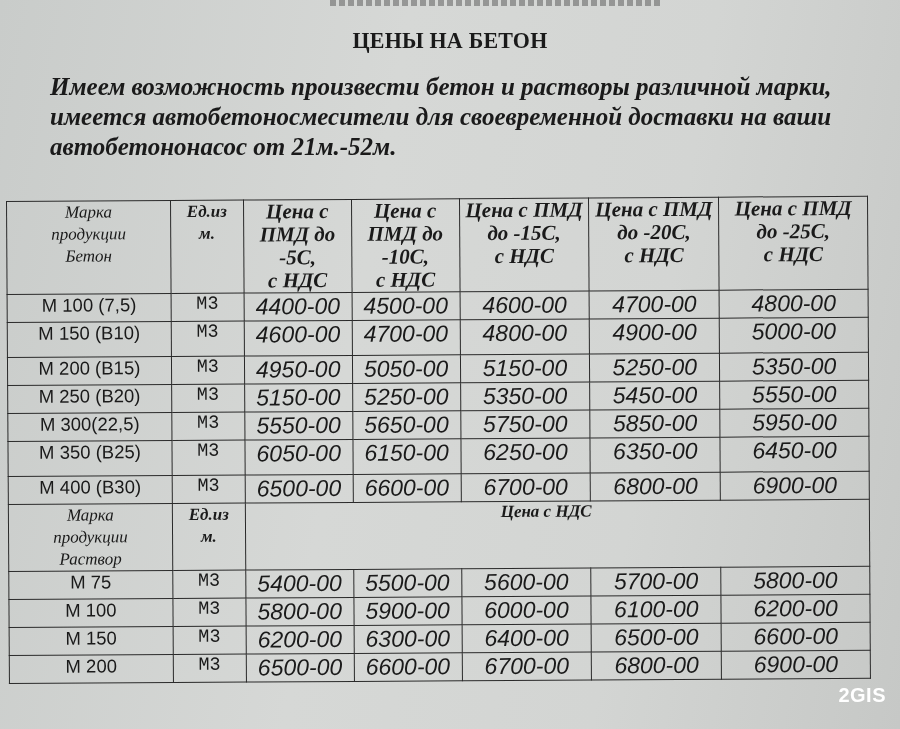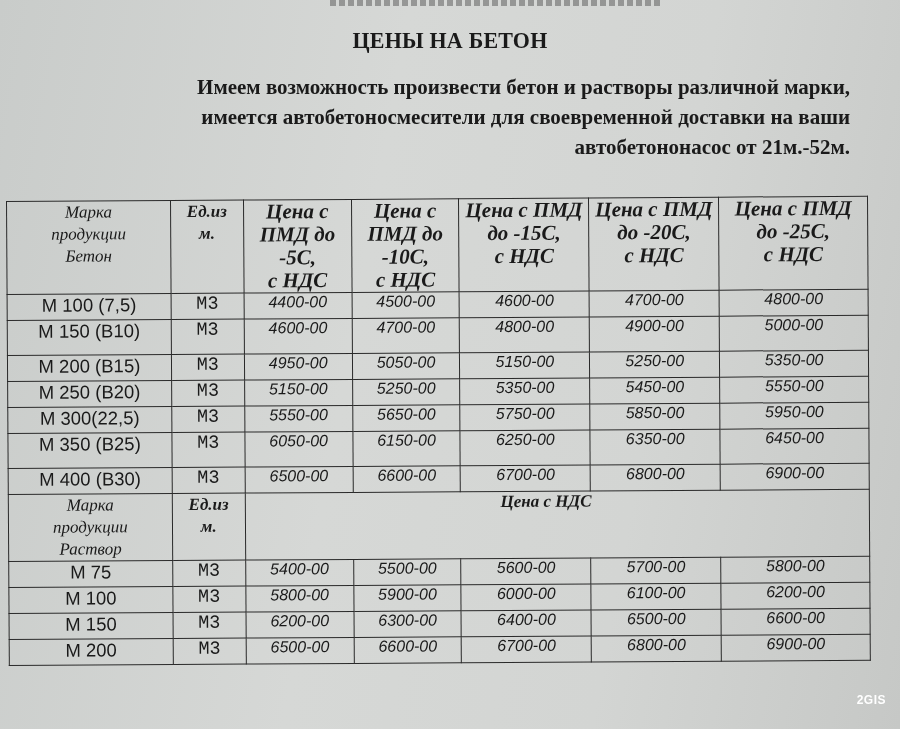--- a/index.html
+++ b/index.html
@@ -14,47 +14,47 @@
     position: absolute; top: -8px; left: 330px; width: 330px; height: 14px;
     background: repeating-linear-gradient(90deg, #555 0 6px, transparent 6px 9px);
     opacity: .5;
   }
   .title {
     position: absolute; top: 28px; left: 0; width: 900px; text-align: center;
     font-weight: bold; font-size: 22px; letter-spacing: 0.2px;
     transform: scaleY(1.05);
   }
   .intro {
-    position: absolute; top: 72px; left: 50px; width: 800px; text-align: right;
-    font-weight: bold; font-size: 21px; line-height: 30px;
+    position: absolute; top: 72px; left: 50px; width: 800px; text-align: left;
+    font-style: italic; font-weight: bold; font-size: 25px; line-height: 30px;
   }
   .intro span { display: block; }
   table.price {
     position: absolute; top: 201px; left: 6px; width: 862px;
     border-collapse: collapse;
     transform: rotate(-0.35deg); transform-origin: left top;
   }
   table.price td, table.price th {
     border: 1.5px solid #2a2a2a;
     text-align: center; vertical-align: top;
     padding: 0; height: 25px;
   }
   th.h-label { font-style: italic; font-weight: normal; font-size: 17px; line-height: 22px; padding-top: 2px; }
   th.h-unit { font-style: italic; font-weight: bold; font-size: 17px; line-height: 22px; padding-top: 6px; margin-left: 16px; }
   th.h-price { font-style: italic; font-weight: bold; font-size: 21px; line-height: 23px; padding-top: 6px; }
   .head-row th { height: 90px; }
   td.grade { font-family: "Liberation Sans", sans-serif; font-size: 18.5px; vertical-align: middle; }
   td.unit { font-family: Liberation Mono, monospace; font-size: 18.5px; vertical-align: middle; }
-  td.val { font-family: "Liberation Sans", sans-serif; font-style: italic; font-size: 16px; vertical-align: middle; }
+  td.val { font-family: "Liberation Sans", sans-serif; font-style: italic; font-size: 23px; vertical-align: middle; }
   tr.tall td { height: 34px; }
   .mortar-head th { height: 72px; }
   .mortar-head th.h-span { text-align: left; padding-left: 255px; font-style: italic; font-weight: bold; font-size: 17px; }
   .watermark {
     position: absolute; right: 14px; bottom: 22px;
-    font-family: "Liberation Sans", sans-serif; font-weight: bold; font-size: 12px;
+    font-family: "Liberation Sans", sans-serif; font-weight: bold; font-size: 20px;
     color: #ffffff; letter-spacing: 0.5px;
   }
 </style>
 </head>
 <body>
 
 <div class="top-cut"></div>
 
 <div class="title">ЦЕНЫ НА БЕТОН</div>
 

